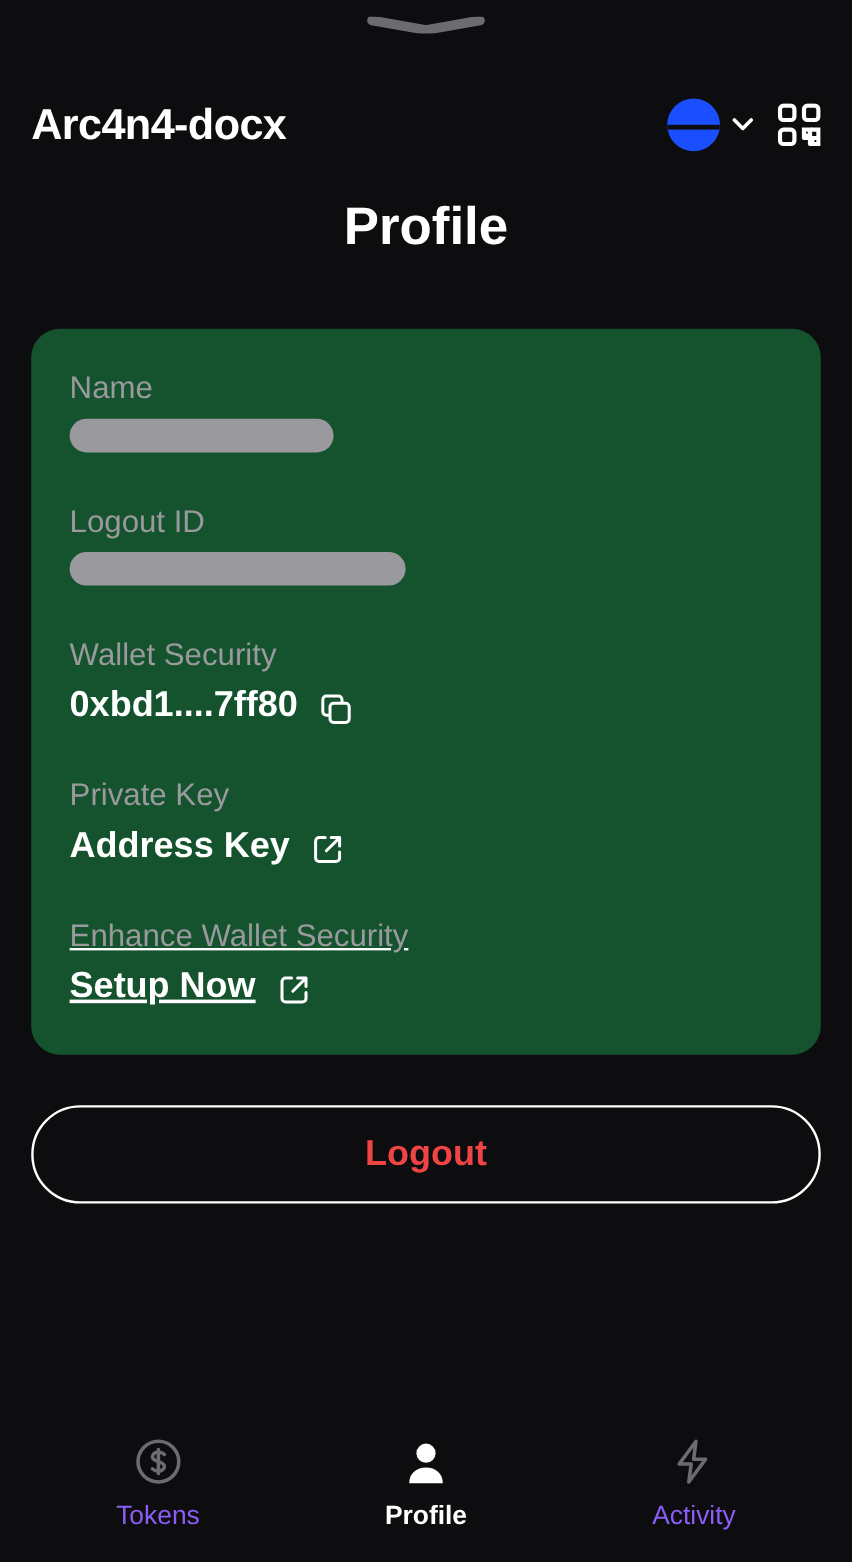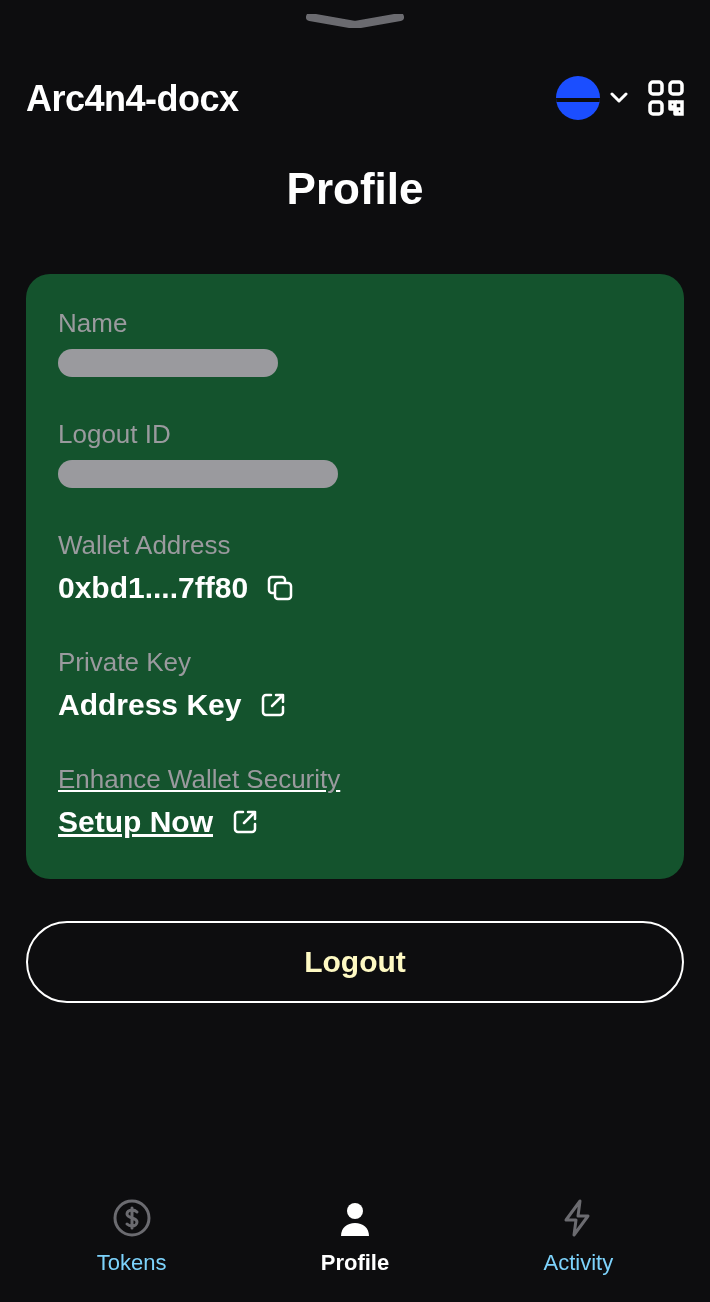--- a/index.html
+++ b/index.html
@@ -27,21 +27,21 @@
       justify-content: center;
       align-items: center;
     }
     .drag-handle svg {
       width: 100px;
       height: 14px;
     }
     .header {
       display: flex;
       justify-content: space-between;
-      align-items: flex-end;
+      align-items: center;
       padding: 88px 26px 0 26px;
       height: 120px;
     }
     .app-title {
       font-size: 36px;
       font-weight: 700;
       letter-spacing: -0.5px;
     }
     .header-right {
       display: flex;
@@ -100,21 +100,21 @@
       color: #9a9a9e;
       font-size: 26px;
       font-weight: 400;
       margin-bottom: 10px;
     }
     .field-value {
       color: #ffffff;
       font-size: 30px;
       font-weight: 700;
       display: flex;
-      align-items: center;
+      align-items: flex-end;
       gap: 18px;
     }
     .value-redacted {
       display: inline-block;
       background: #9a9a9e;
       border-radius: 14px;
       height: 28px;
     }
     .redact-name {
       width: 220px;
@@ -127,21 +127,21 @@
       height: 28px;
       flex-shrink: 0;
     }
     .logout-btn {
       display: block;
       width: calc(100% - 52px);
       margin: 42px 26px 0 26px;
       background: transparent;
       border: 2px solid #ffffff;
       border-radius: 100px;
-      color: #fef9c3;
+      color: #ef4444;
       font-size: 30px;
       font-weight: 700;
       padding: 22px 0;
       cursor: pointer;
       font-family: inherit;
     }
     .tab-bar {
       position: absolute;
       bottom: 0;
       left: 0;
@@ -150,21 +150,21 @@
       display: flex;
       justify-content: space-around;
       align-items: center;
       padding: 0 20px 10px 20px;
     }
     .tab-item {
       display: flex;
       flex-direction: column;
       align-items: center;
       gap: 12px;
-      color: #7dd3fc;
+      color: #8b5cf6;
       cursor: pointer;
       width: 140px;
     }
     .tab-item.active {
       color: #ffffff;
     }
     .tab-icon {
       width: 40px;
       height: 40px;
     }
@@ -215,21 +215,21 @@
   </div>
 
   <div class="field">
     <div class="field-label">Logout ID</div>
     <div class="field-value">
       <span class="value-redacted redact-email"></span>
     </div>
   </div>
 
   <div class="field">
-    <div class="field-label">Wallet Address</div>
+    <div class="field-label">Wallet Security</div>
     <div class="field-value">
       <span>0xbd1....7ff80</span>
       <svg class="action-icon" viewBox="0 0 28 28" fill="none">
         <rect x="9" y="9" width="16" height="16" rx="3" stroke="#ffffff" stroke-width="2.5"></rect>
         <path d="M19 9 V6 a3 3 0 0 0 -3 -3 H6 a3 3 0 0 0 -3 3 v10 a3 3 0 0 0 3 3 h3" stroke="#ffffff" stroke-width="2.5"></path>
       </svg>
     </div>
   </div>
 
   <div class="field">

